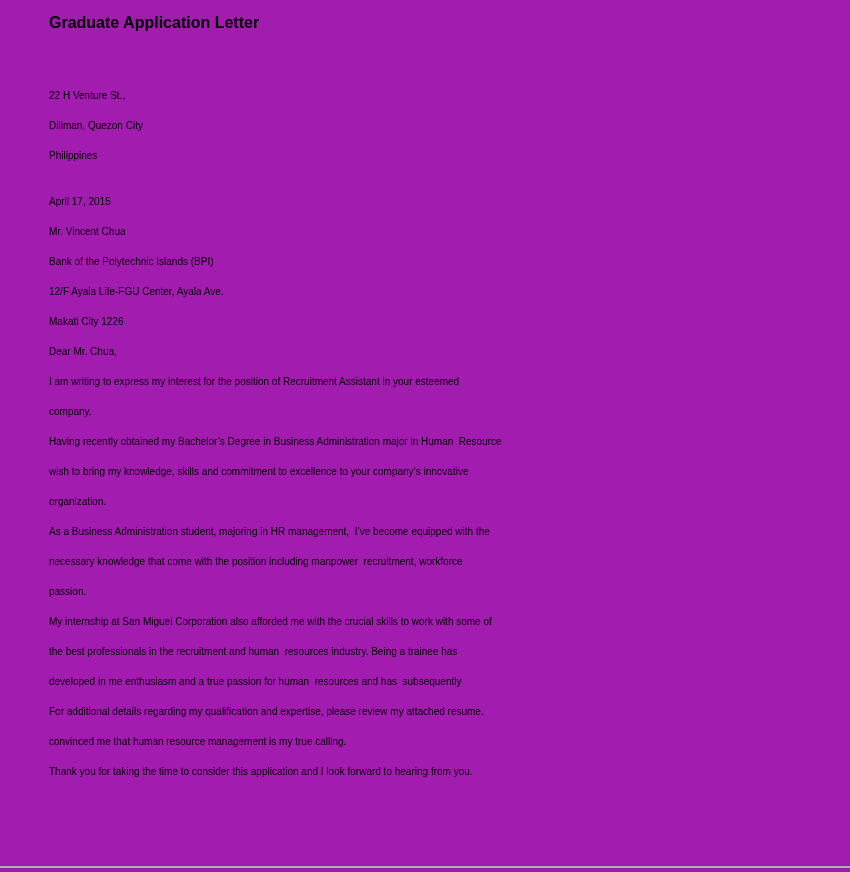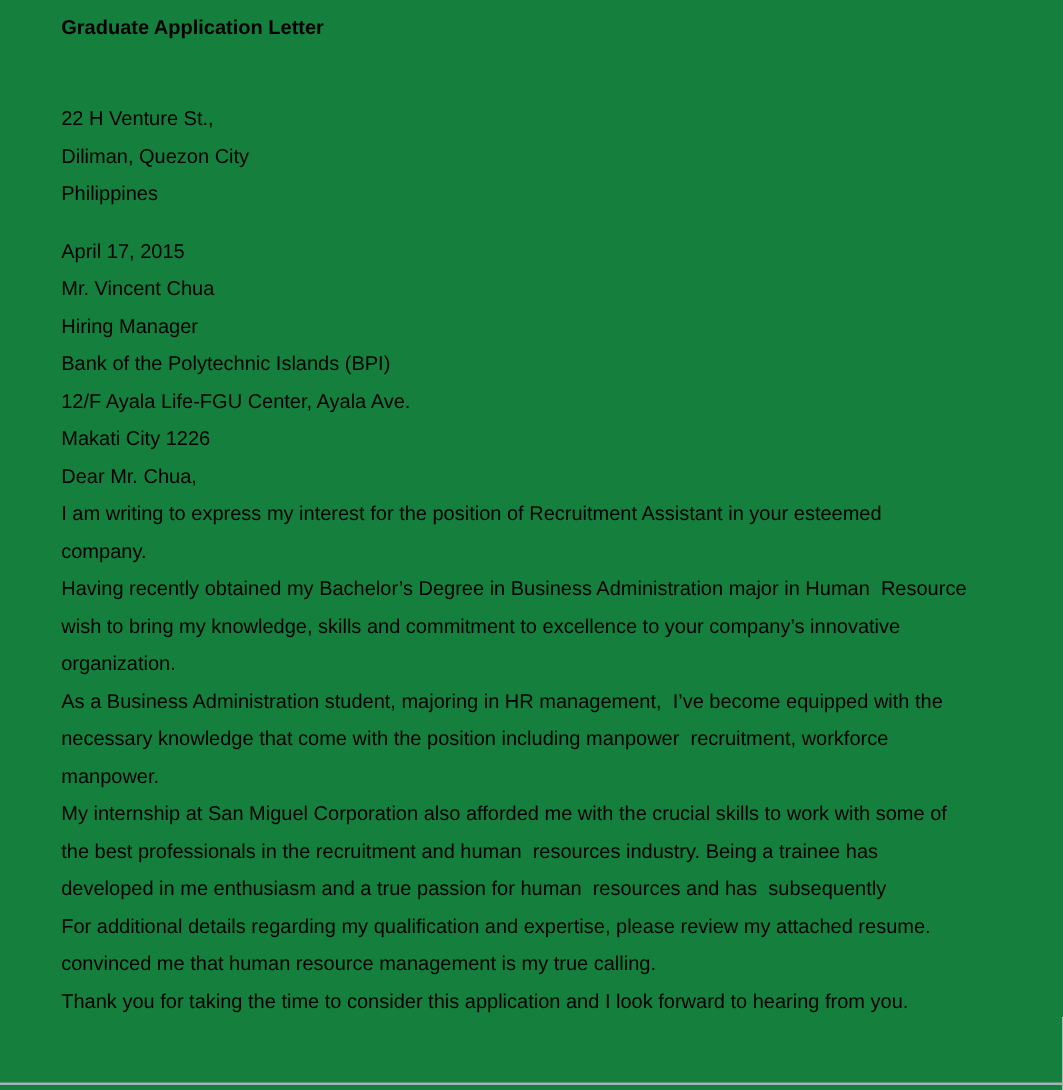--- a/index.html
+++ b/index.html
@@ -4,21 +4,21 @@
 <style>
   html, body {
     margin: 0;
     padding: 0;
     background: #ffffff;
   }
   .sheet {
     position: relative;
     width: 850px;
     height: 872px;
-    background: #15803d;
+    background: #a21caf;
     font-family: "Liberation Sans", "DejaVu Sans", sans-serif;
     color: #000000;
     overflow: hidden;
   }
   .clip {
     position: absolute;
     left: 0;
     top: 0;
     width: 850px;
     height: 866px;
@@ -37,21 +37,21 @@
   }
   .doc-title {
     margin-top: 8px;
     margin-bottom: 43px;
     font-size: 16px;
     line-height: 30px;
     font-weight: bold;
     white-space: pre;
   }
   .line {
-    font-size: 16px;
+    font-size: 10px;
     line-height: 30px;
     white-space: pre;
   }
   .spacer {
     height: 16px;
   }
 </style>
 </head>
 <body>
 
@@ -65,37 +65,36 @@
         <div class="line">Diliman, Quezon City</div>
         <div class="line">Philippines</div>
       </div>
 
     <div class="spacer"></div>
 
     <div class="line">April 17, 2015</div>
 
     <div>
         <div class="line">Mr. Vincent Chua</div>
-        <div class="line">Hiring Manager</div>
         <div class="line">Bank of the Polytechnic Islands (BPI)</div>
         <div class="line">12/F Ayala Life-FGU Center, Ayala Ave.</div>
         <div class="line">Makati City 1226</div>
       </div>
 
     <div class="line">Dear Mr. Chua,</div>
 
     <div>
         <div class="line">I am writing to express my interest for the position of Recruitment Assistant in your esteemed</div>
         <div class="line">company.</div>
         <div class="line">Having recently obtained my Bachelor’s Degree in Business Administration major in Human  Resource</div>
         <div class="line">wish to bring my knowledge, skills and commitment to excellence to your company’s innovative</div>
         <div class="line">organization.</div>
         <div class="line">As a Business Administration student, majoring in HR management,  I’ve become equipped with the</div>
         <div class="line">necessary knowledge that come with the position including manpower  recruitment, workforce</div>
-        <div class="line">manpower.</div>
+        <div class="line">passion.</div>
         <div class="line">My internship at San Miguel Corporation also afforded me with the crucial skills to work with some of</div>
         <div class="line">the best professionals in the recruitment and human  resources industry. Being a trainee has</div>
         <div class="line">developed in me enthusiasm and a true passion for human  resources and has  subsequently</div>
         <div class="line">For additional details regarding my qualification and expertise, please review my attached resume.</div>
         <div class="line">convinced me that human resource management is my true calling.</div>
         <div class="line">Thank you for taking the time to consider this application and I look forward to hearing from you.</div>
       </div>
 
   </div>
   <div class="bottom-border"></div>

